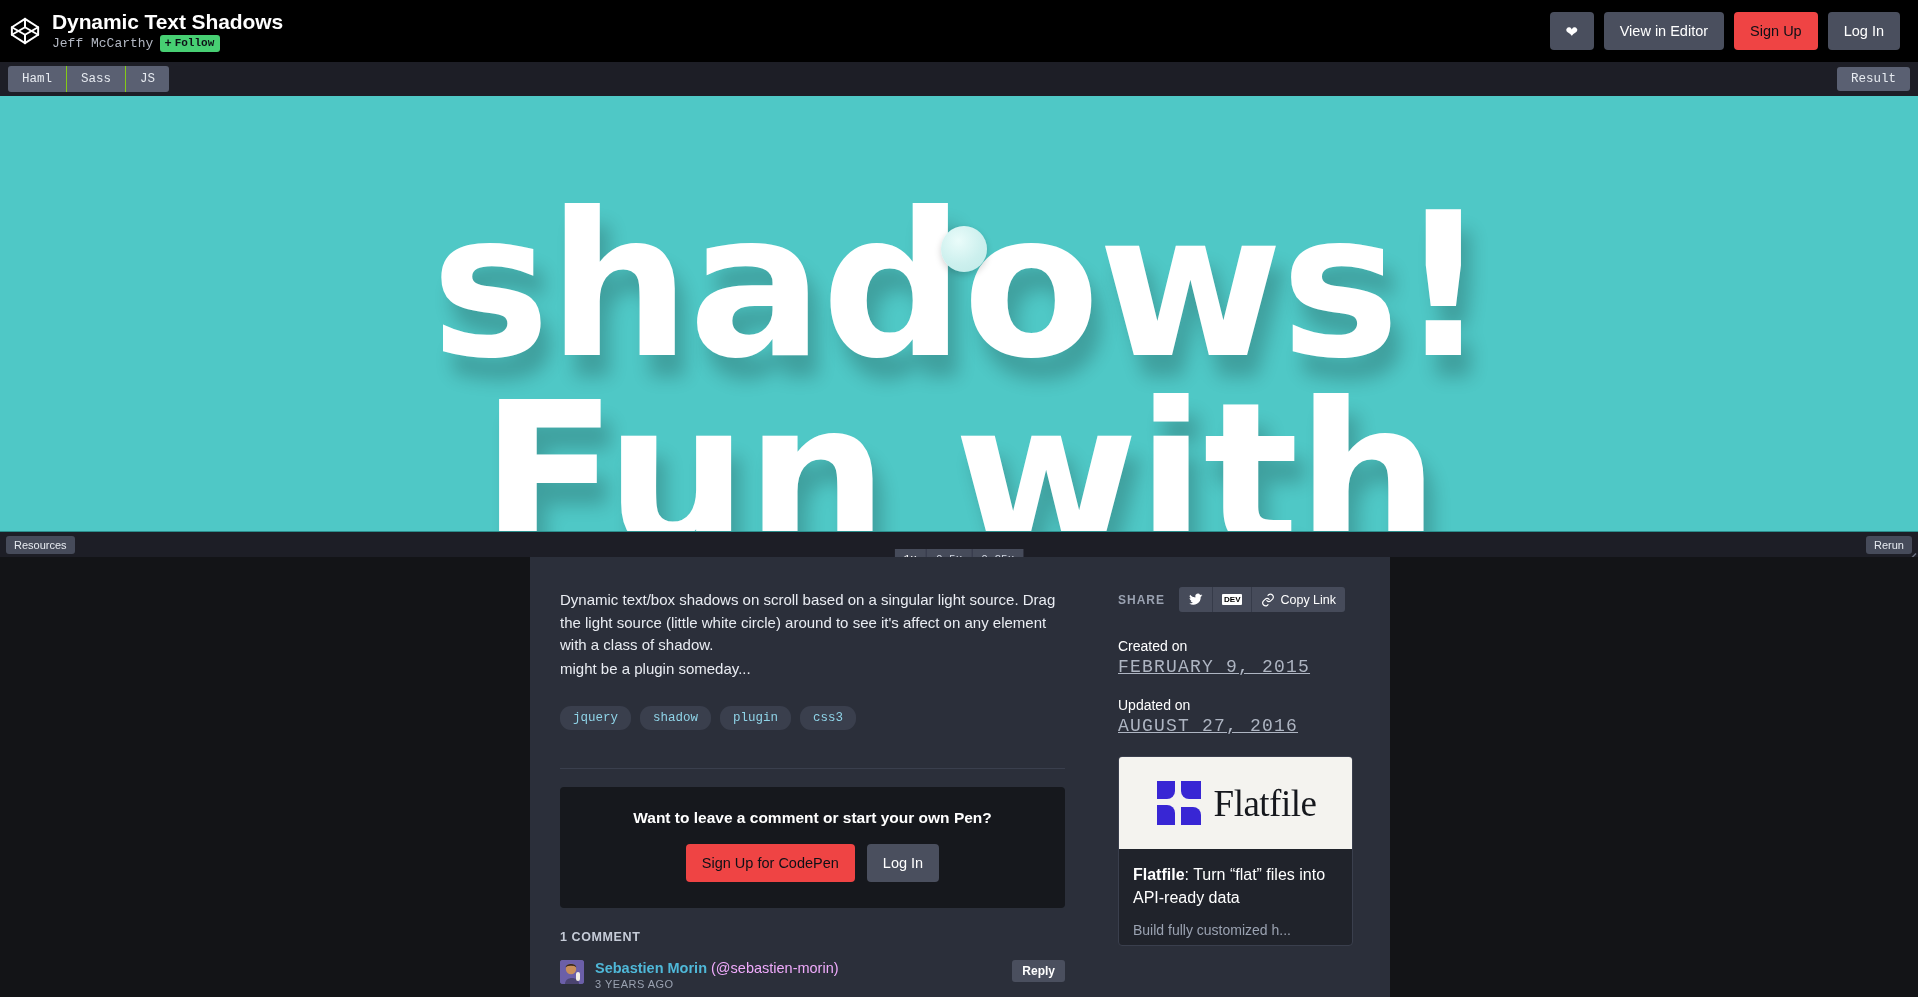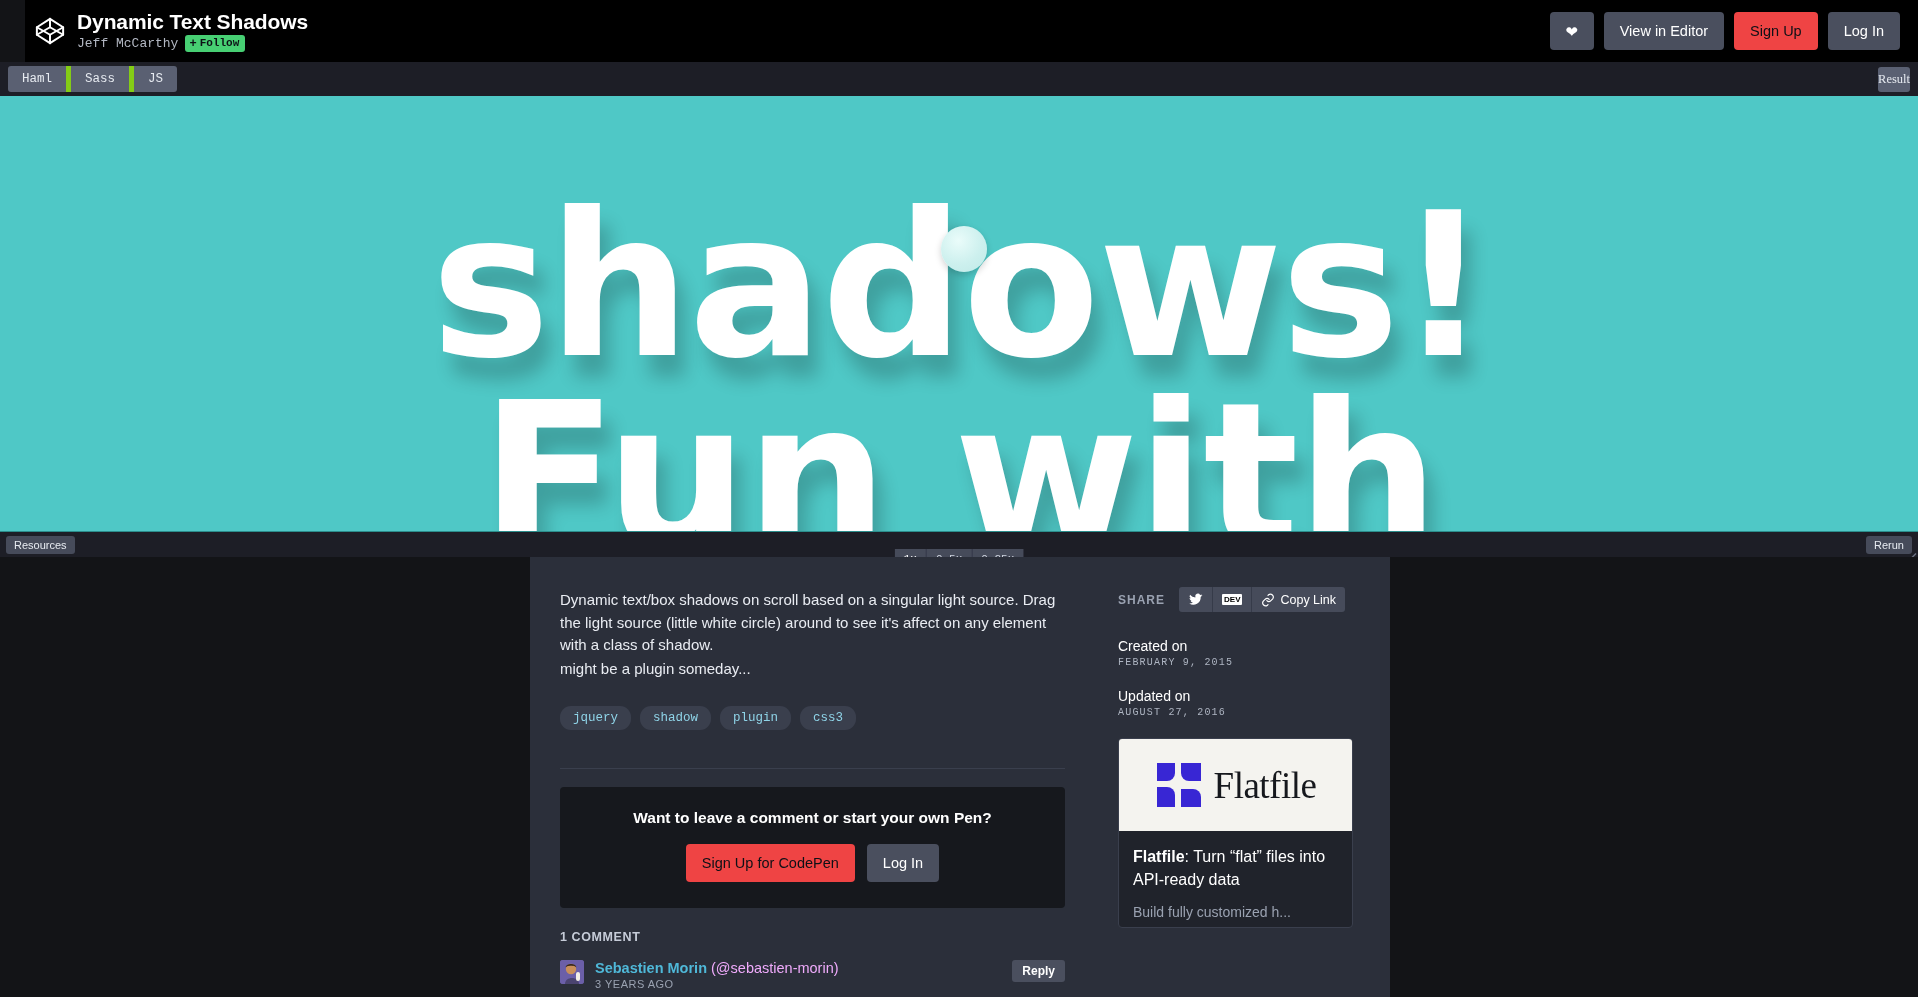--- a/index.html
+++ b/index.html
@@ -9,21 +9,21 @@
     font-family: "Liberation Sans", sans-serif;
     overflow: hidden;
   }
   .page { position: relative; width: 1918px; height: 997px; }
 
   
   .header {
     height: 62px; background: #000000;
     display: flex; align-items: center;
     padding: 0 18px 0 10px;
-    position: relative; z-index: 5; margin-left: 25px;
+    position: relative; z-index: 5;
   }
   .logo { width: 30px; height: 30px; flex: 0 0 30px; margin-right: 12px; }
   .title-block { display: flex; flex-direction: column; justify-content: center; }
   .pen-title {
     font-size: 21px; font-weight: bold; color: #ffffff;
     line-height: 24px; letter-spacing: -0.1px;
   }
   .author-row { display: flex; align-items: center; gap: 7px; margin-top: 1px; font-family: Liberation Mono, monospace; }
   .author-name { font-size: 13px; color: #b3b8c3; }
   .follow-btn {
@@ -53,31 +53,31 @@
     height: 34px; background: #1d1e26;
     display: flex; align-items: center;
     padding: 0 8px; position: relative; z-index: 4;
   }
   .tabs { display: flex; align-items: stretch; height: 26px; }
   .tab {
     background: #5a6072; color: #e7ebf1;
     font-size: 12.5px; font-family: "Liberation Mono", monospace;
     display: flex; align-items: center; justify-content: center;
     padding: 0 14px; cursor: pointer;
-    border-right: 5px solid #84cc16;
+    border-right: 1px solid #84cc16;
   }
   .tab:first-child { border-top-left-radius: 3px; border-bottom-left-radius: 3px; }
   .tab:last-child {
     border-right: none;
     border-top-right-radius: 3px; border-bottom-right-radius: 3px;
   }
   .result-btn {
     margin-left: auto; background: #5a6072; color: #e7ebf1;
-    font-size: 12.5px; font-family: Liberation Serif, serif;
-    padding: 5px 0; border-radius: 3px; cursor: pointer;
+    font-size: 12.5px; font-family: Liberation Mono, monospace;
+    padding: 5px 14px; border-radius: 3px; cursor: pointer;
   }
 
   
   .preview {
     position: relative; height: 435px; overflow: hidden;
     background: #4fc8c6;
   }
   .light-source {
     position: absolute; left: 941px; top: 130px;
     width: 46px; height: 46px; border-radius: 50%;
@@ -205,23 +205,23 @@
   }
   .share-btn:last-child { border-right: none; }
   .dev-badge {
     background: #ffffff; color: #000000;
     font-size: 8px; font-weight: bold;
     font-family: "Liberation Sans", sans-serif;
     padding: 1px 2px; border-radius: 1px; line-height: 9px;
   }
   .meta-label { color: #ffffff; font-size: 14px; }
   .meta-date {
-    color: #aeb5c2; font-size: 10px;
+    color: #aeb5c2; font-size: 18px;
     font-family: "Liberation Mono", monospace;
-    letter-spacing: 1.2px; margin-top: 3px;
+    letter-spacing: 1.2px; margin-top: 3px; text-decoration: underline;
   }
   .meta-block { margin-bottom: 20px; }
   .ad-card {
     margin-top: 20px; width: 235px;
     background: #20232b; border-radius: 4px; overflow: hidden;
     border: 1px solid #3a3f4d;
   }
   .ad-img {
     height: 92px; background: #f4f3ef;
     display: flex; align-items: center; justify-content: center; gap: 11px;

